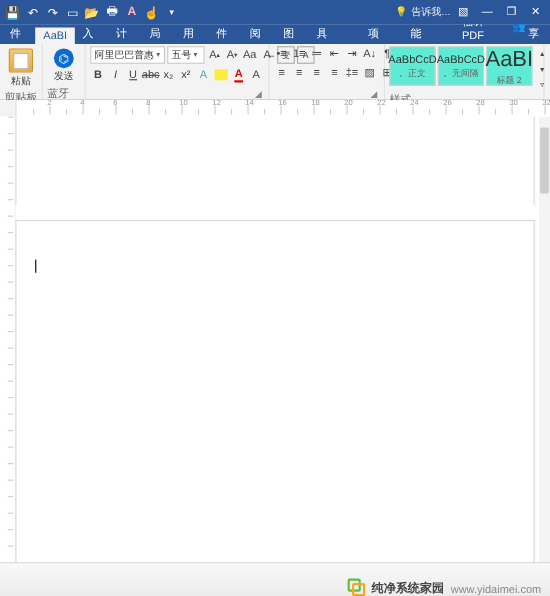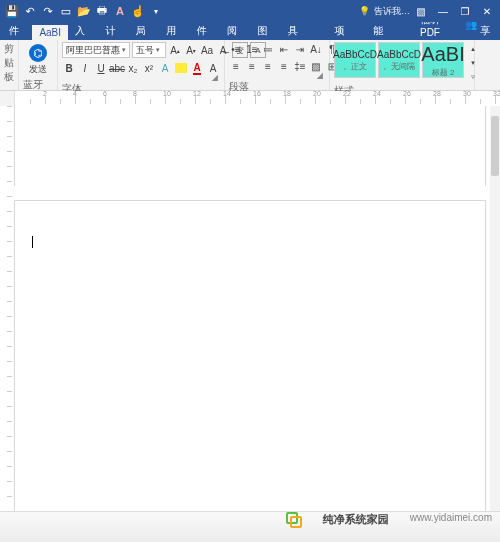--- a/index.html
+++ b/index.html
@@ -53,21 +53,21 @@
   .scroll-v{position:absolute;right:0;top:0;bottom:0;width:10px;background:#f3f3f3}
   .scroll-thumb{position:absolute;right:1px;width:8px;background:#cdcdcd;border-radius:2px}
   
   .statusbar{position:absolute;left:0;right:0;bottom:14px;height:16px;background:#f3f3f3;border-top:1px solid #e0e0e0;display:flex;align-items:center;font-size:9px;color:#555;padding:0 4px;gap:10px}
   .statusbar .spacer{flex:1}
   .viewbtn{width:16px;height:12px;display:flex;align-items:center;justify-content:center;border:1px solid transparent;font-size:9px}
   .zoom{display:flex;align-items:center;gap:3px}
   .zoom-track{width:60px;height:3px;background:#ccc;position:relative}
   .zoom-thumb{position:absolute;top:-3px;width:4px;height:9px;background:#666}
   
-  .bottom-overlay{position:absolute;left:0;right:0;bottom:0;height:30px;background:linear-gradient(#f9f9f9,#ececec);border-top:1px solid #ddd;display:flex;align-items:flex-start;justify-content:flex-end;padding-right:8px;gap:21px;font-size:11px;font-weight:bold;color:#444}
+  .bottom-overlay{position:absolute;left:0;right:0;bottom:0;height:30px;background:linear-gradient(#f9f9f9,#ececec);border-top:1px solid #ddd;display:flex;align-items:flex-end;justify-content:flex-end;padding-right:8px;gap:6px;font-size:11px;font-weight:bold;color:#444}
   .overlay-icon{width:16px;height:16px;position:relative}
   .overlay-icon::before,.overlay-icon::after{content:"";position:absolute;border:2px solid;border-radius:2px;width:8px;height:8px}
   .overlay-icon::before{border-color:#5ac13f;left:0;top:0}
   .overlay-icon::after{border-color:#f5a623;right:0;bottom:0}
   .overlay-url{font-size:10px;color:#888;font-weight:normal}
   
   .paste-ico{width:20px;height:20px;background:linear-gradient(#f7c968,#e6a93a);border:1px solid #c98f2a;border-radius:2px;position:relative}
   .paste-ico::after{content:"";position:absolute;left:3px;top:3px;width:12px;height:13px;background:#fff;border:1px solid #aaa}
   .bt-ico{width:18px;height:18px;border-radius:50%;background:#0a6cce;color:#fff;display:flex;align-items:center;justify-content:center;font-size:11px}
   .hl{background:#ffeb3b;width:12px;height:10px;display:inline-block}
@@ -117,20 +117,26 @@
     <div class="tab">福昕PDF</div>
     <div class="share">
       <span>👥</span>
       <span>共享</span>
     </div>
   </div>
 
   <div class="ribbon">
 
     <div class="grp" style="width:34px">
+      <div class="grp-body">
+        <div class="bigbtn">
+          <div class="paste-ico"></div>
+          <span class="lbl">粘贴</span>
+        </div>
+      </div>
       <div class="grp-label">剪贴板</div>
     </div>
 
     <div class="grp" style="width:30px">
       <div class="grp-body">
         <div class="bigbtn">
           <div class="bt-ico">⌬</div>
           <span class="lbl">发送</span>
         </div>
       </div>
@@ -168,21 +174,20 @@
                 <span class="hl"></span>
               </span>
             <span class="smbtn">
                 <span class="fcolor">A</span>
               </span>
             <span class="smbtn">A</span>
           </div>
         </div>
       </div>
       <div class="launcher">◢</div>
-      <div class="grp-label">字体</div>
     </div>
 
     <div class="grp" style="width:96px">
       <div class="grp-body">
         <div class="col" style="gap:3px">
           <div class="row">
             <span class="smbtn">•≡</span>
             <span class="smbtn">1≡</span>
             <span class="smbtn">≔</span>
             <span class="smbtn">⇤</span>
@@ -195,21 +200,20 @@
             <span class="smbtn">≡</span>
             <span class="smbtn">≡</span>
             <span class="smbtn">≡</span>
             <span class="smbtn">‡≡</span>
             <span class="smbtn">▨</span>
             <span class="smbtn">⊞</span>
           </div>
         </div>
       </div>
       <div class="launcher">◢</div>
-      <div class="grp-label">段落</div>
     </div>
 
     <div class="grp" style="width:136px">
       <div class="grp-body" style="gap:2px">
         <div class="stylebox">
           <span class="samp">AaBbCcD</span>
           <span class="nm">。正文</span>
         </div>
         <div class="stylebox">
           <span class="samp">AaBbCcD</span>

